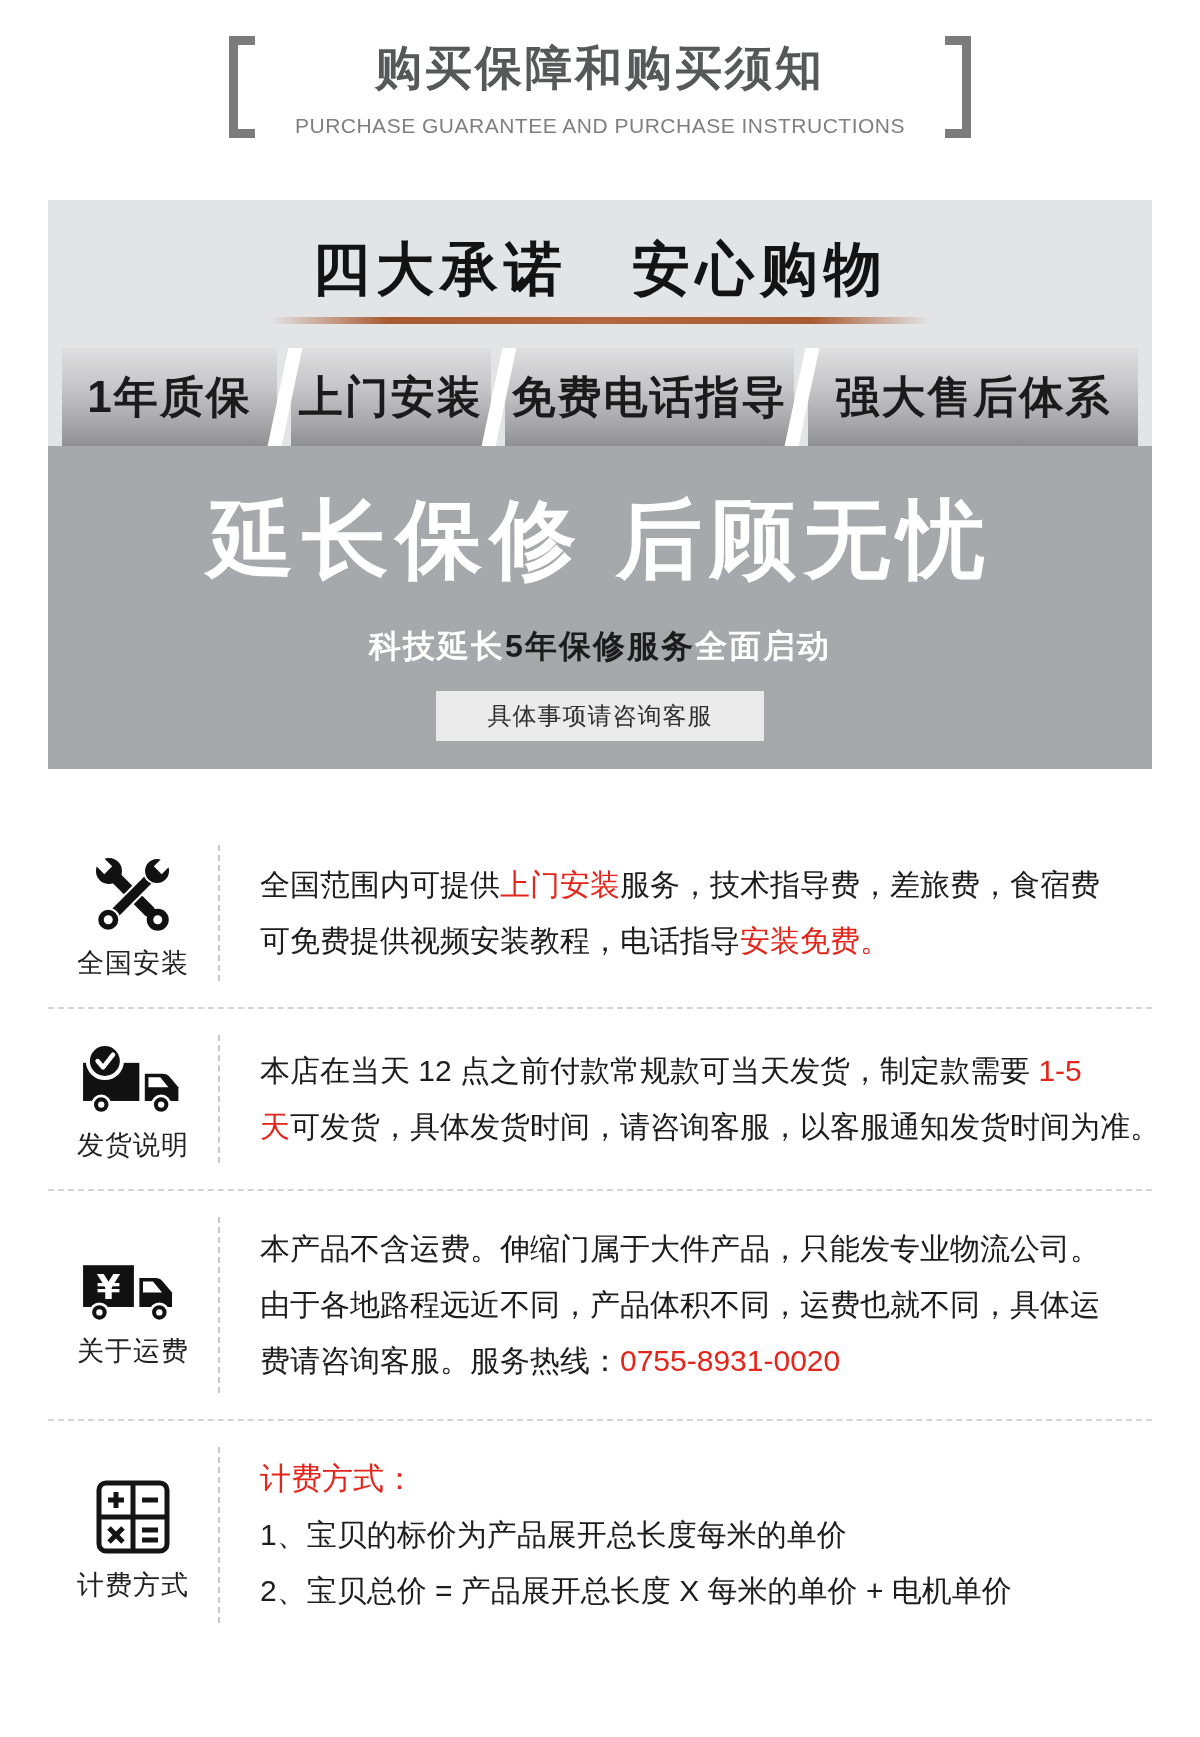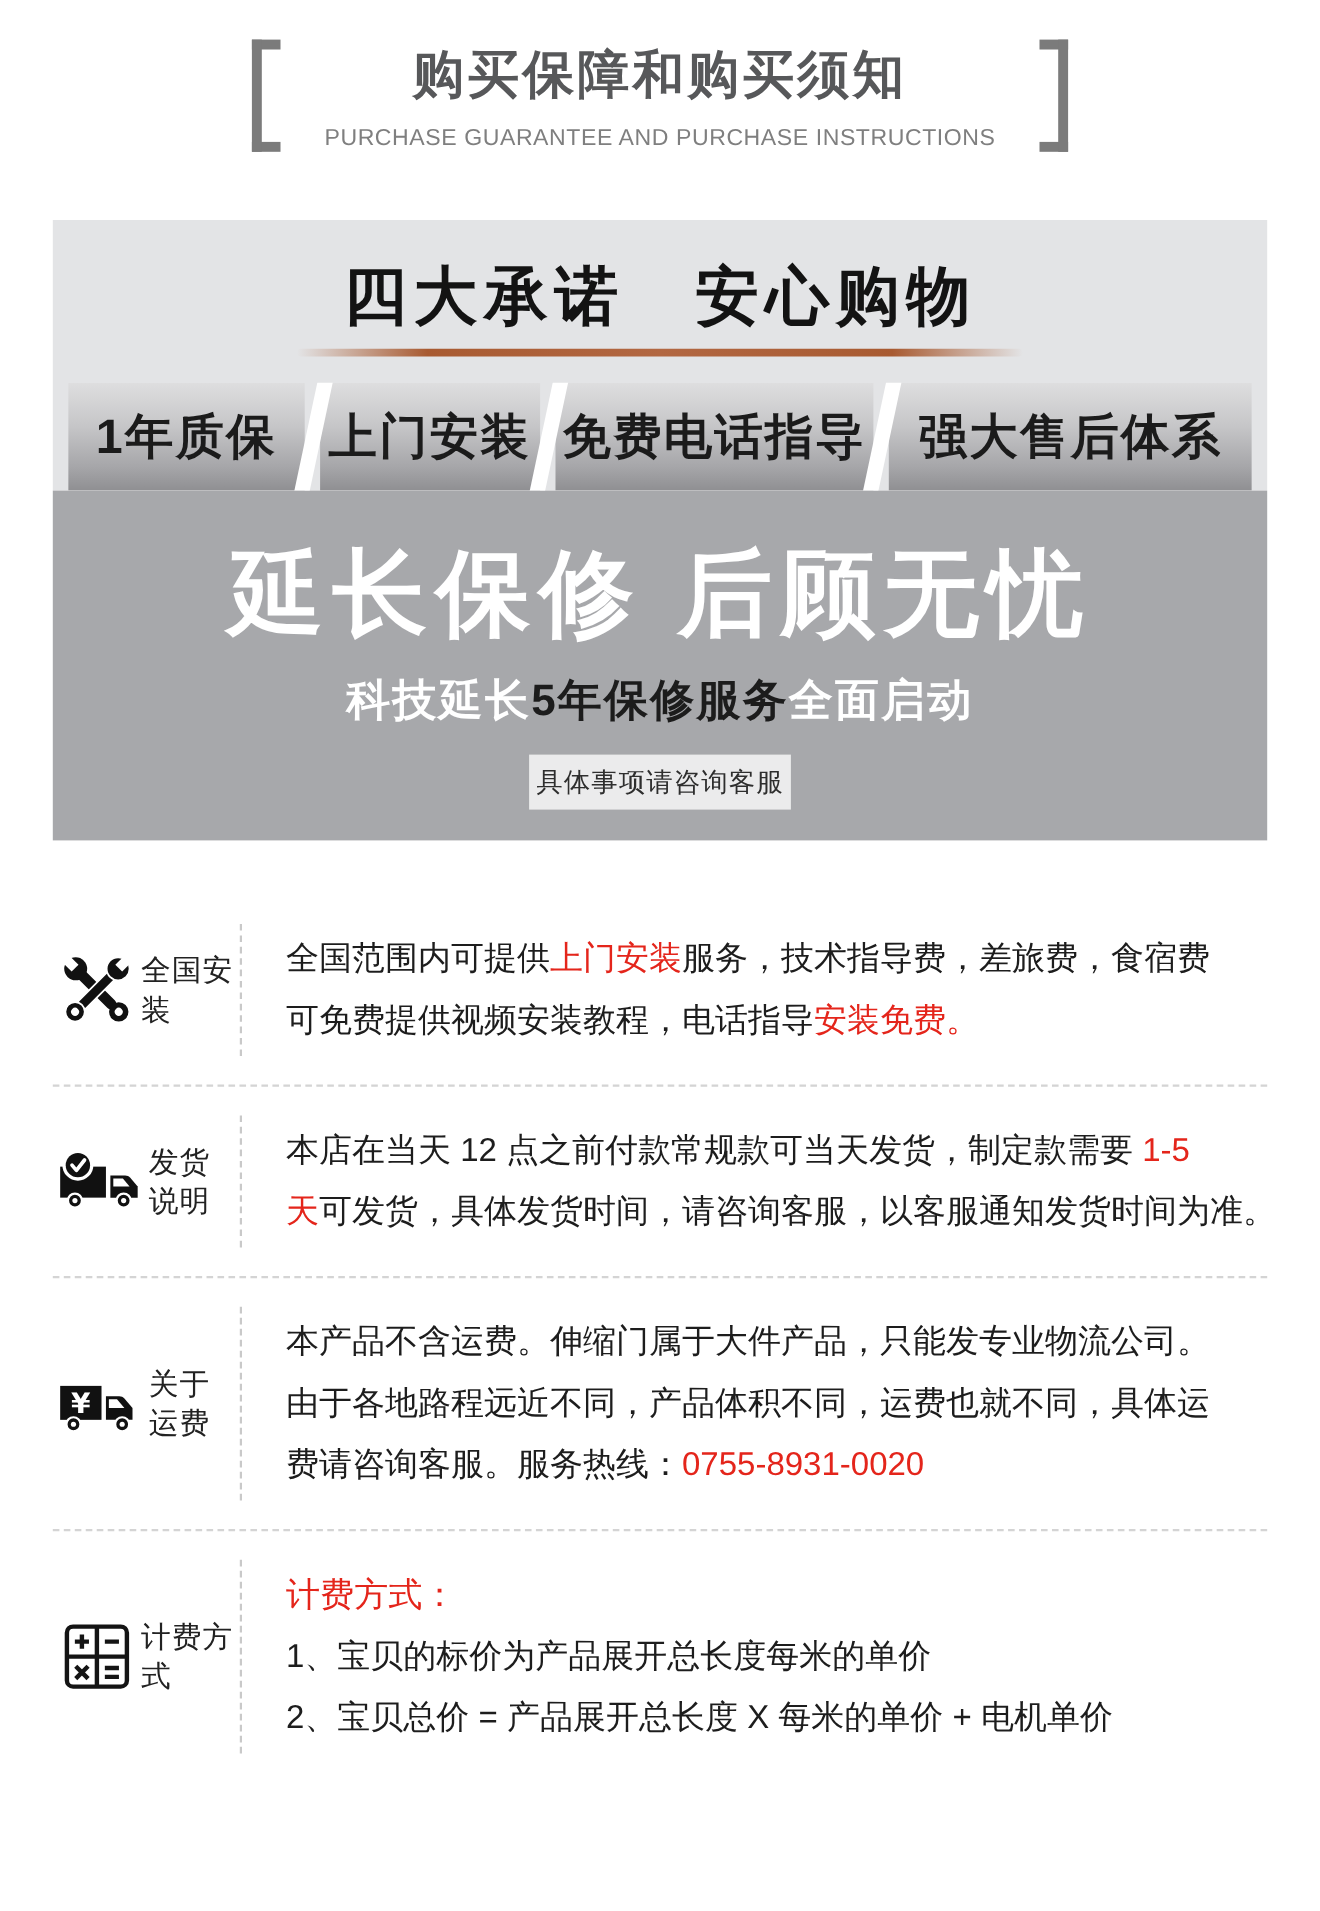--- a/index.html
+++ b/index.html
@@ -24,31 +24,31 @@
     background: linear-gradient(90deg, rgba(168,90,49,0) 0%, #a85a31 18%, #b26742 50%, #a85a31 82%, rgba(168,90,49,0) 100%); }
   .promise-bars { display: flex; height: 98px; margin: 0 14px; overflow: hidden; }
   .bar { display: flex; align-items: center; justify-content: center; font-size: 44px; font-weight: bold;
     color: #1b1b1b; letter-spacing: 2px;
     background: linear-gradient(180deg, #dededf 0%, #c6c6c8 40%, #a6a6a9 78%, #8f8f92 100%); }
   .bar.w1 { flex: 215 1 0; } .bar.w2 { flex: 200 1 0; } .bar.w3 { flex: 290 1 0; } .bar.w4 { flex: 330 1 0; }
   .bar-divider { flex: 0 0 14px; background: #ffffff; transform: skewX(-12deg); height: 120%; margin-top: -5px; }
 
   .warranty { background: #a7a8ab; padding: 36px 0 18px; }
   .warranty-title { text-align: center; color: #ffffff; font-weight: bold; font-size: 86px; letter-spacing: 8px; }
-  .warranty-subtitle { text-align: center; margin-top: 10px; font-size: 40px; font-weight: bold; letter-spacing: 2px; }
+  .warranty-subtitle { text-align: center; margin-top: 26px; font-size: 32px; font-weight: bold; letter-spacing: 2px; }
   .warranty-subtitle .wht { color: #ffffff; }
   .warranty-subtitle .blk { color: #1c1c1c; }
-  .warranty-button { width: 238px; margin: 22px auto 10px; background: #ebebec; color: #2e2e2e;
+  .warranty-button { width: 328px; margin: 22px auto 10px; background: #ebebec; color: #2e2e2e;
     font-size: 24px; text-align: center; padding: 9px 0; cursor: pointer; letter-spacing: 1px; }
 
   
   .info-section { margin: 50px 48px 0; }
   .info-row { display: flex; padding: 26px 0; }
   .info-row + .info-row { border-top: 2px dashed #d4d4d4; }
-  .icon-col { flex: 0 0 170px; display: flex; align-items: center; justify-content: center; }
+  .icon-col { flex: 0 0 170px; display: flex; flex-direction: column; align-items: center; justify-content: center; }
   .icon-label { font-size: 27px; color: #222222; letter-spacing: 1px; }
   .text-col { flex: 1; border-left: 2px dashed #c9c9c9; padding: 4px 0 4px 40px; display: flex; flex-direction: column; justify-content: center; }
   .line { font-size: 30px; color: #1d1d1d; line-height: 56px; white-space: nowrap; }
   .red { color: #e4251b; }
   .billing-heading { font-size: 31px; font-weight: normal; line-height: 56px; }
   svg.row-icon { display: block; }
 </style>
 </head>
 <body>
 

